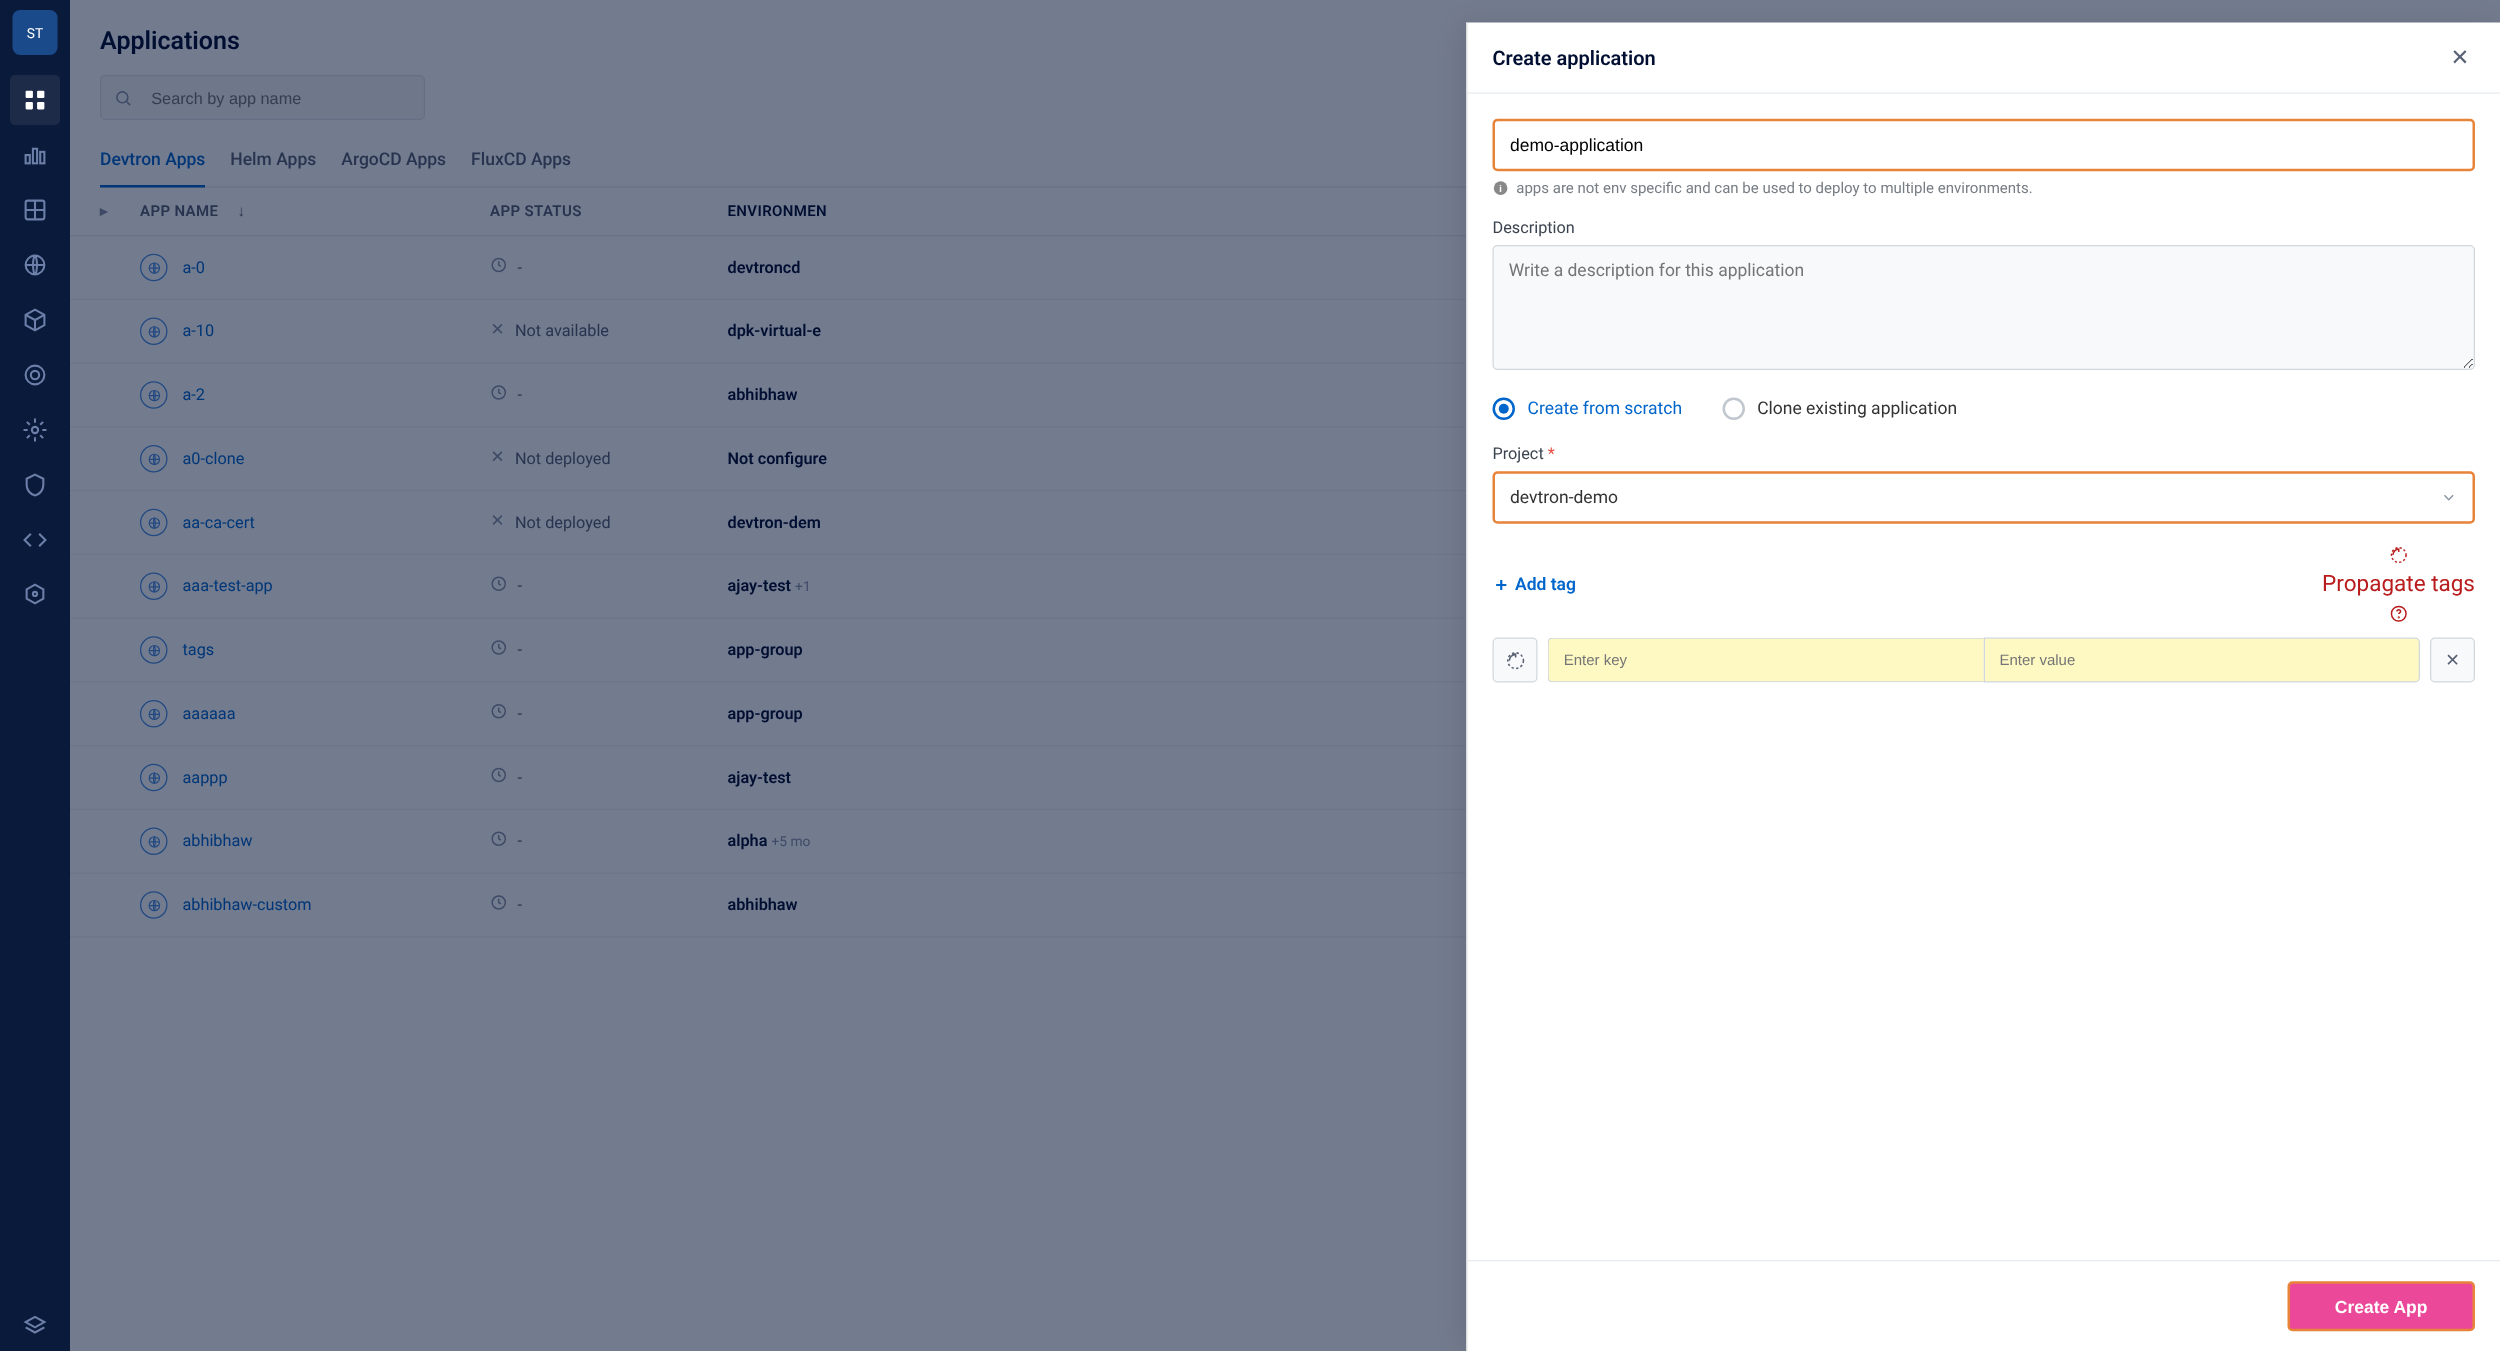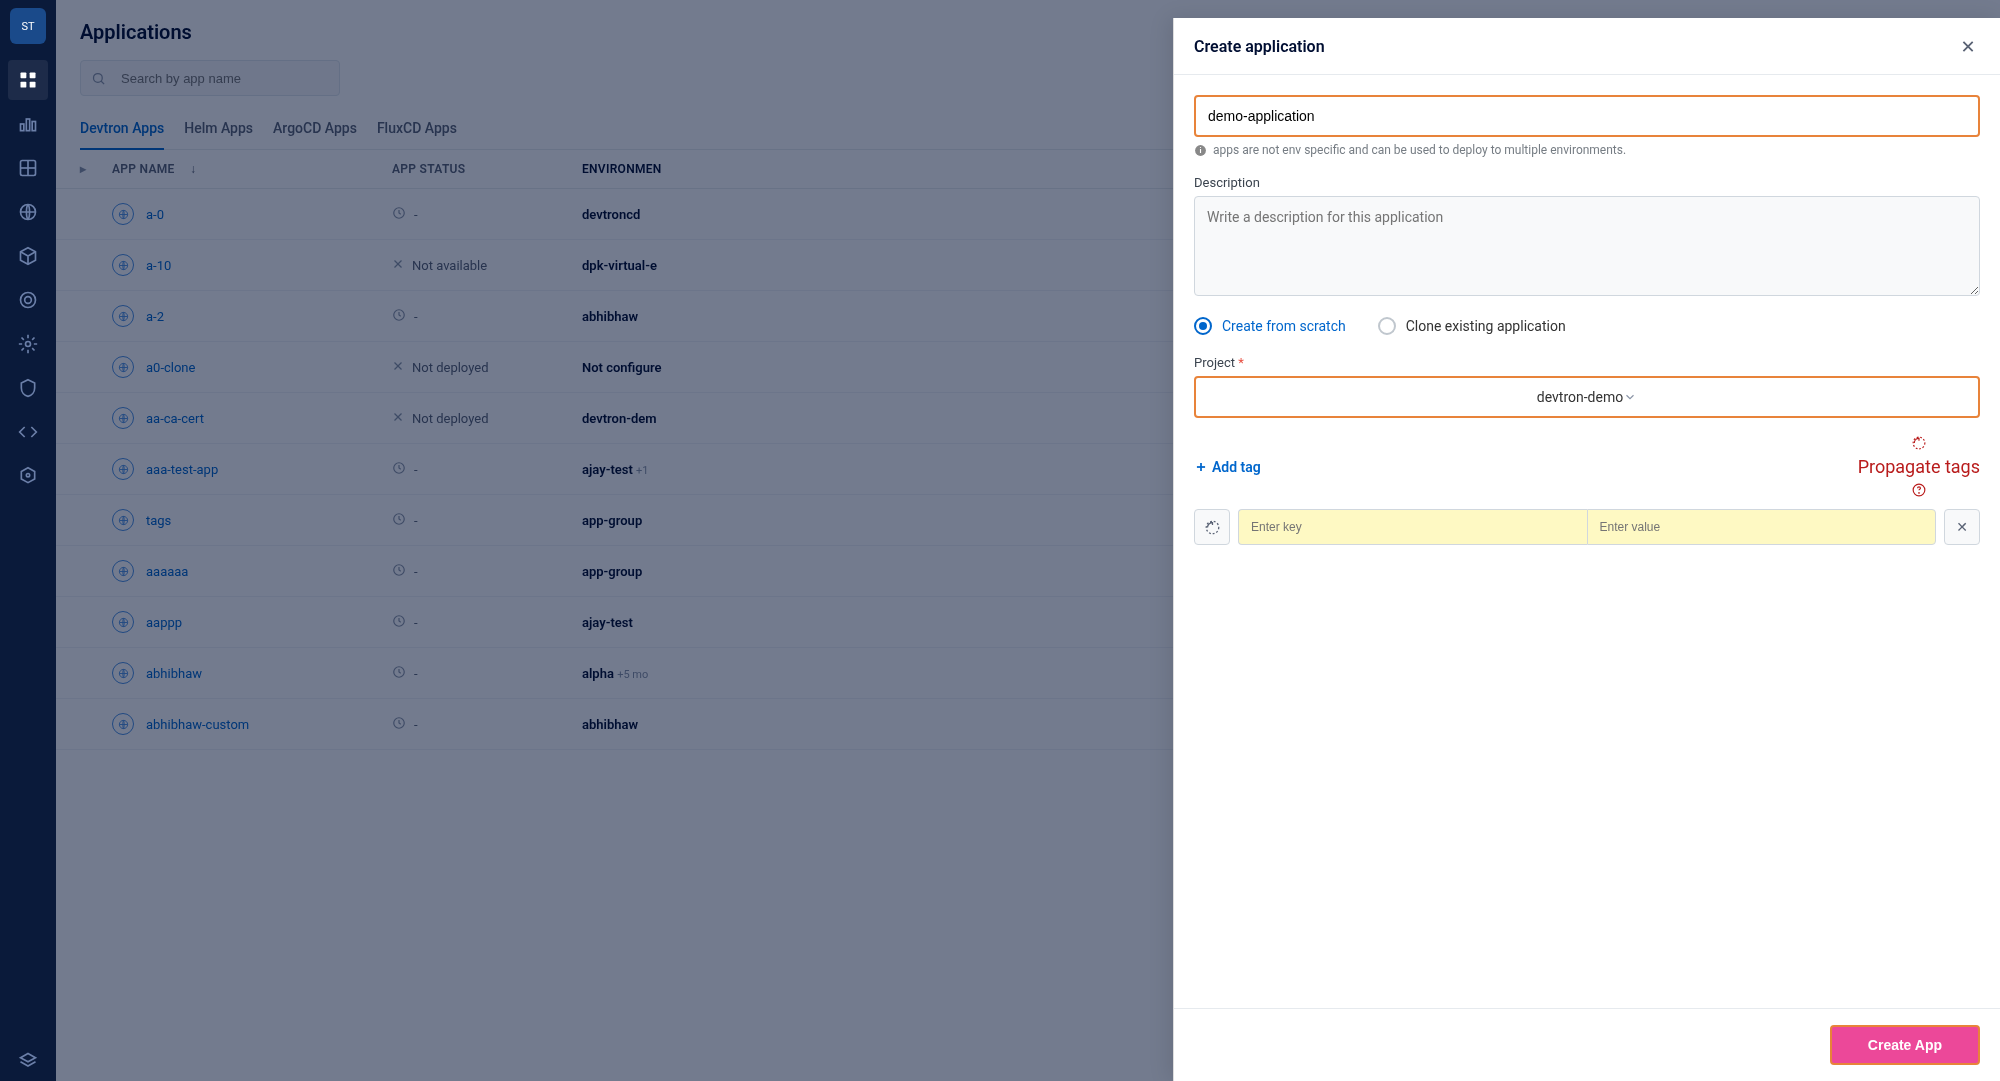--- a/index.html
+++ b/index.html
@@ -254,21 +254,21 @@
     .radio-option.selected .radio-circle::after {
       content: "";
       width: 8px; height: 8px;
       background: #0066cc;
       border-radius: 50%;
     }
     .radio-option.selected { color: #0066cc; }
     .form-select {
       display: flex;
       align-items: center;
-      justify-content: center;
+      justify-content: space-between;
       cursor: pointer;
     }
     .tag-actions-row {
       display: flex;
       justify-content: space-between;
       align-items: center;
       margin-bottom: 12px;
     }
     .add-tag-btn {
       color: #0066cc;

